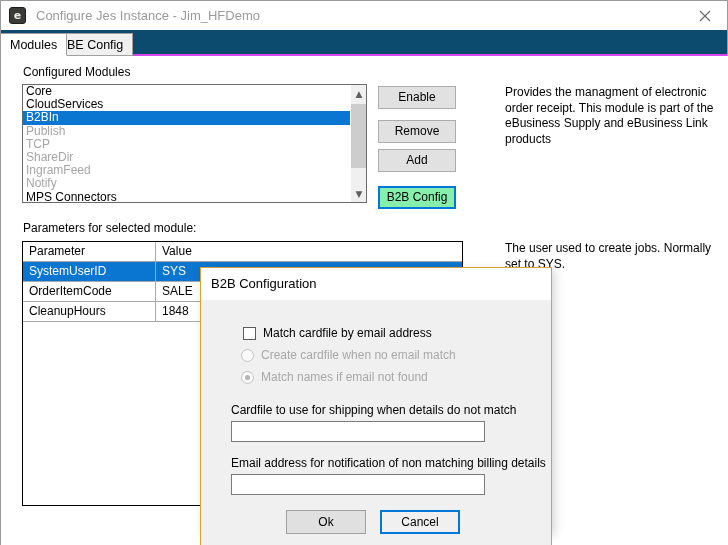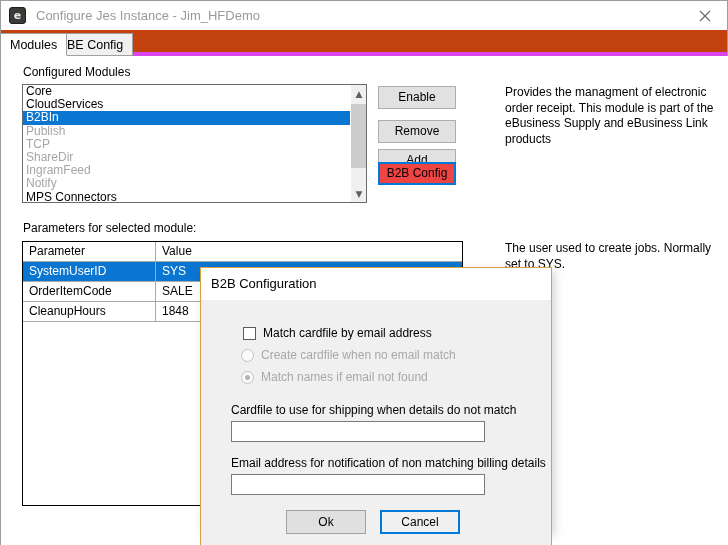--- a/index.html
+++ b/index.html
@@ -71,22 +71,22 @@
     justify-content: center;
   }
   #close-button svg { display: block; }
 
   
   #tab-strip {
     position: absolute;
     left: 0; top: 29px;
     width: 100%;
     height: 26px;
-    background: #c2410c;
-    border-bottom: 4px solid #d946ef;
+    background: #0c4a6e;
+    border-bottom: 2px solid #d946ef;
     box-sizing: border-box;
   }
   .tab {
     position: absolute;
     top: 3px;
     height: 23px;
     line-height: 22px;
     padding: 0 9px;
     font-size: 12.5px;
     box-sizing: border-box;
@@ -201,23 +201,23 @@
     font-size: 12px;
     color: #000;
     text-align: center;
     line-height: 21px;
     padding: 0;
   }
   #enable-button { top: 30px; }
   #remove-button { top: 64px; }
   #add-button    { top: 93px; }
   #b2b-config-button {
-    top: 106px;
+    top: 130px;
     border: 2px solid #0078d7;
-    background: #ef4444;
+    background: #86efac;
     line-height: 19px;
   }
 
   
   .help-text {
     position: absolute;
     left: 504px;
     width: 216px;
     font-size: 12px;
     line-height: 15.5px;

